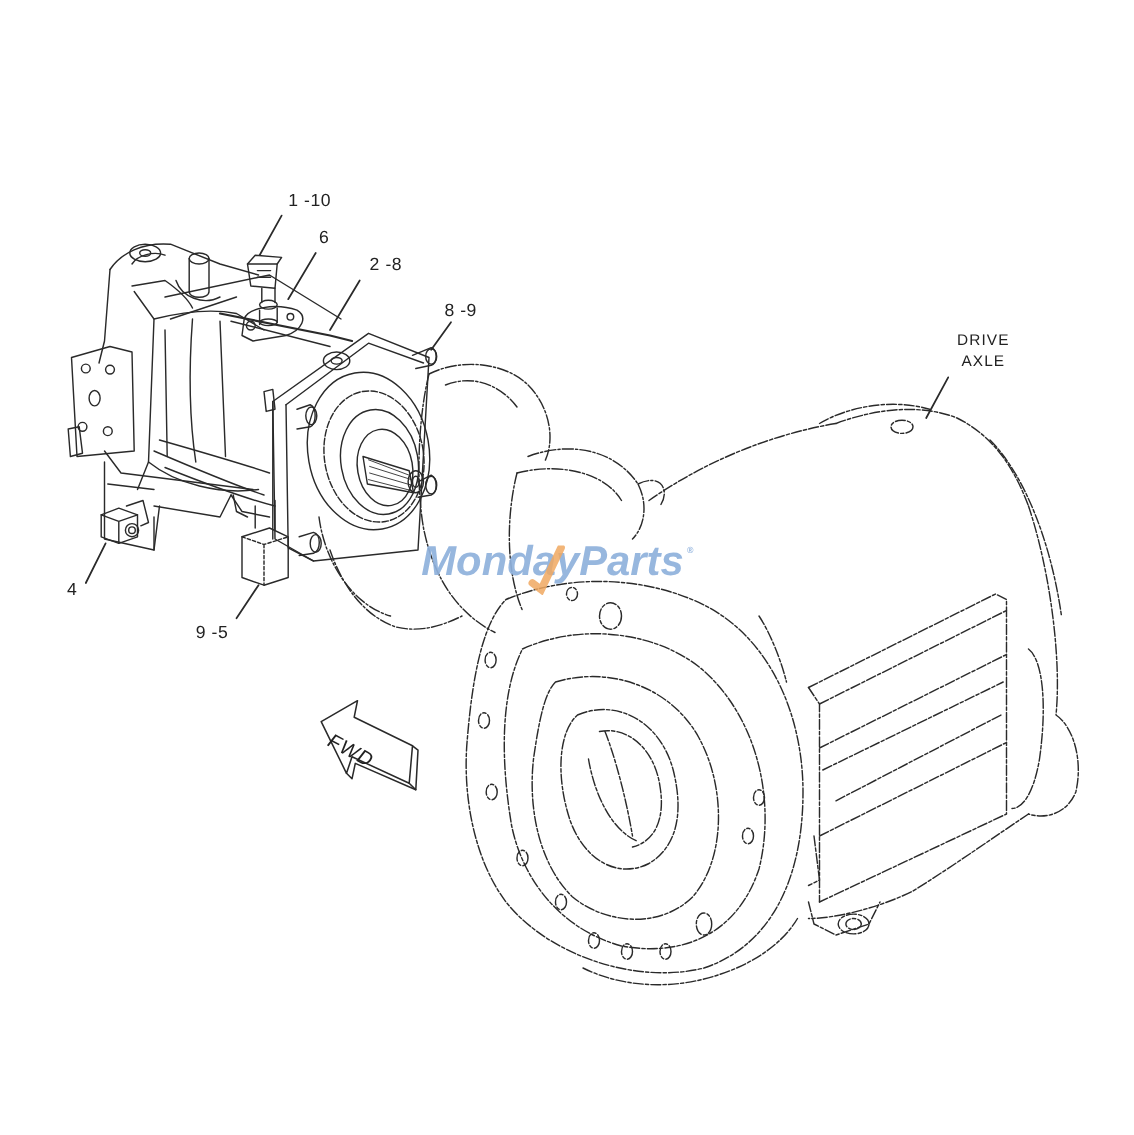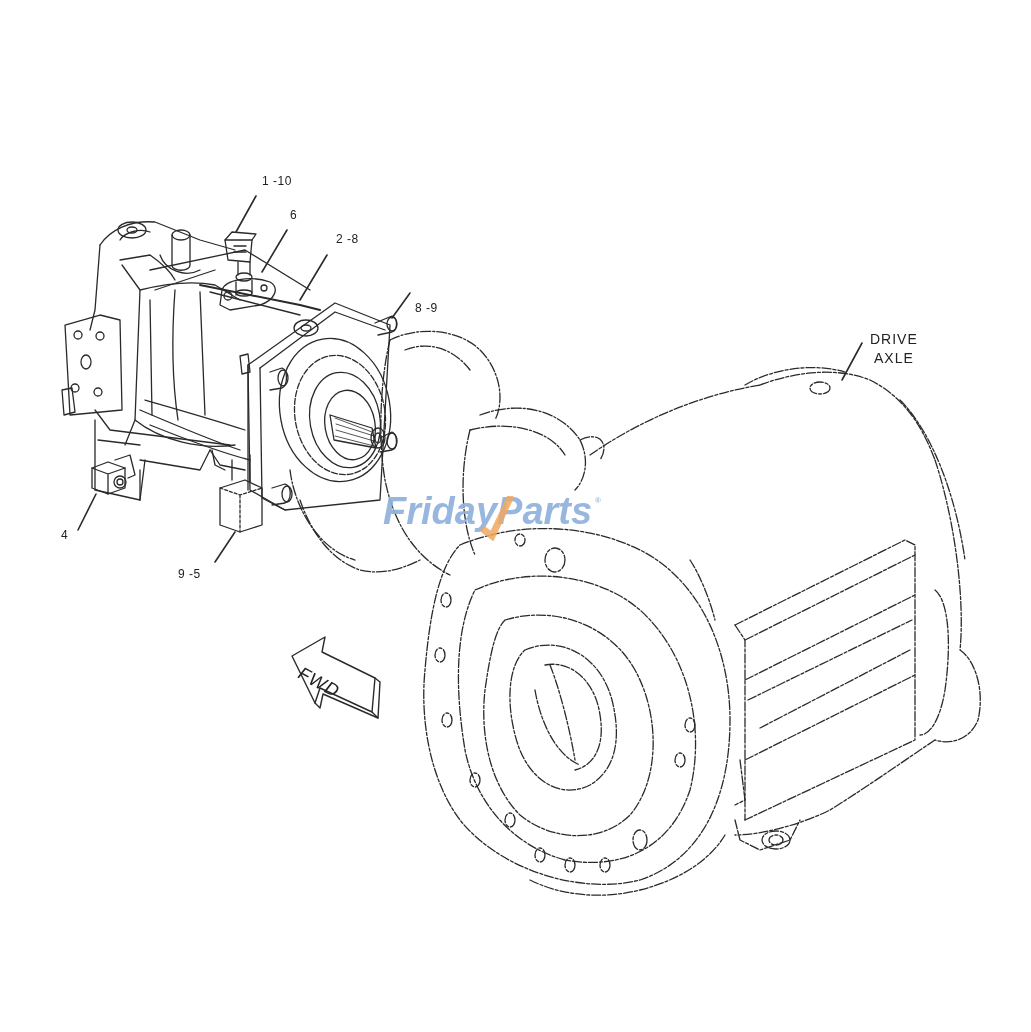--- a/index.html
+++ b/index.html
@@ -1,19 +1,19 @@
 <!DOCTYPE html>
 <html><head>
 <meta charset="utf-8">
 <style>
   html, body { margin: 0; padding: 0; background: #ffffff; }
   body { width: 1031px; height: 1032px; position: relative; overflow: hidden; font-family: "Liberation Sans", sans-serif; }
   #canvas { position: absolute; left: 0; top: 0; width: 1031px; height: 1032px; }
-  .lbl { position: absolute; font-family: "Liberation Sans", sans-serif; font-size: 12px; color: #222; letter-spacing: 0.5px; white-space: nowrap; }
-  .lbl-small { font-size: 14px; text-align: center; line-height: 19px; letter-spacing: 1px; margin-top: 30px; }
+  .lbl { position: absolute; font-family: "Liberation Sans", sans-serif; font-size: 16px; color: #222; letter-spacing: 0.5px; white-space: nowrap; }
+  .lbl-small { font-size: 14px; text-align: center; line-height: 19px; letter-spacing: 1px; }
   .watermark { position: absolute; left: 383px; top: 490px; font-family: "Liberation Sans", sans-serif; font-weight: bold; font-style: italic; font-size: 38px; color: #8fb1dc; opacity: 0.92; letter-spacing: 0px; white-space: nowrap; }
   .watermark .reg { font-size: 8px; vertical-align: top; font-style: normal; position: relative; top: 6px; margin-left: 3px; }
   .fwd-text { position: absolute; left: 306px; top: 664px; font-size: 18px; color: #222; transform: rotate(28deg) skewX(-10deg); transform-origin: left top; letter-spacing: 1px; }
 </style>
 </head>
 <body>
 
 <svg id="canvas" viewBox="0 0 1031 1032" xmlns="http://www.w3.org/2000/svg">
   <g fill="none" stroke="#2a2a2a" stroke-width="1.3" stroke-linecap="round" stroke-linejoin="round">
 
@@ -197,29 +197,29 @@
       <path d="M 292 656 L 325 637 L 322 652 L 375 678 L 372 712 L 320 688 L 315 703 Z" fill="#fff"></path>
       <path d="M 375 678 L 380 682 L 378 718 L 372 712"></path>
       <path d="M 315 703 L 320 708 L 323 694 L 378 718"></path>
     </g>
   </g>
 </svg>
 
 <div class="lbl" style="left:262px; top:174px;">1 -10</div>
 <div class="lbl" style="left:290px; top:208px;">6</div>
 <div class="lbl" style="left:336px; top:232px;">2 -8</div>
-<div class="lbl" style="left:415px; top:274px;margin-top:27px;">8 -9</div>
+<div class="lbl" style="left:404px; top:274px;">8 -9</div>
 <div class="lbl" style="left:61px; top:528px;">4</div>
 <div class="lbl" style="left:178px; top:567px;">9 -5</div>
 
 <div class="lbl lbl-small" style="left:870px; top:300px;">
   <div>DRIVE</div>
   <div>AXLE</div>
 </div>
 
 <div class="fwd-text">FWD</div>
 
 <div class="watermark">
-  <span>Friday</span><span>Parts</span><span class="reg">®</span>
+  <span>Monday</span><span>Parts</span><span class="reg">®</span>
 </div>
 <svg style="position:absolute; left:480px; top:496px; width:40px; height:45px;">
   <path d="M 30 2 L 12 40 L 4 34" fill="none" stroke="#f0a860" stroke-width="7" stroke-linecap="round" opacity="0.85"></path>
 </svg>
 
 </body></html>

